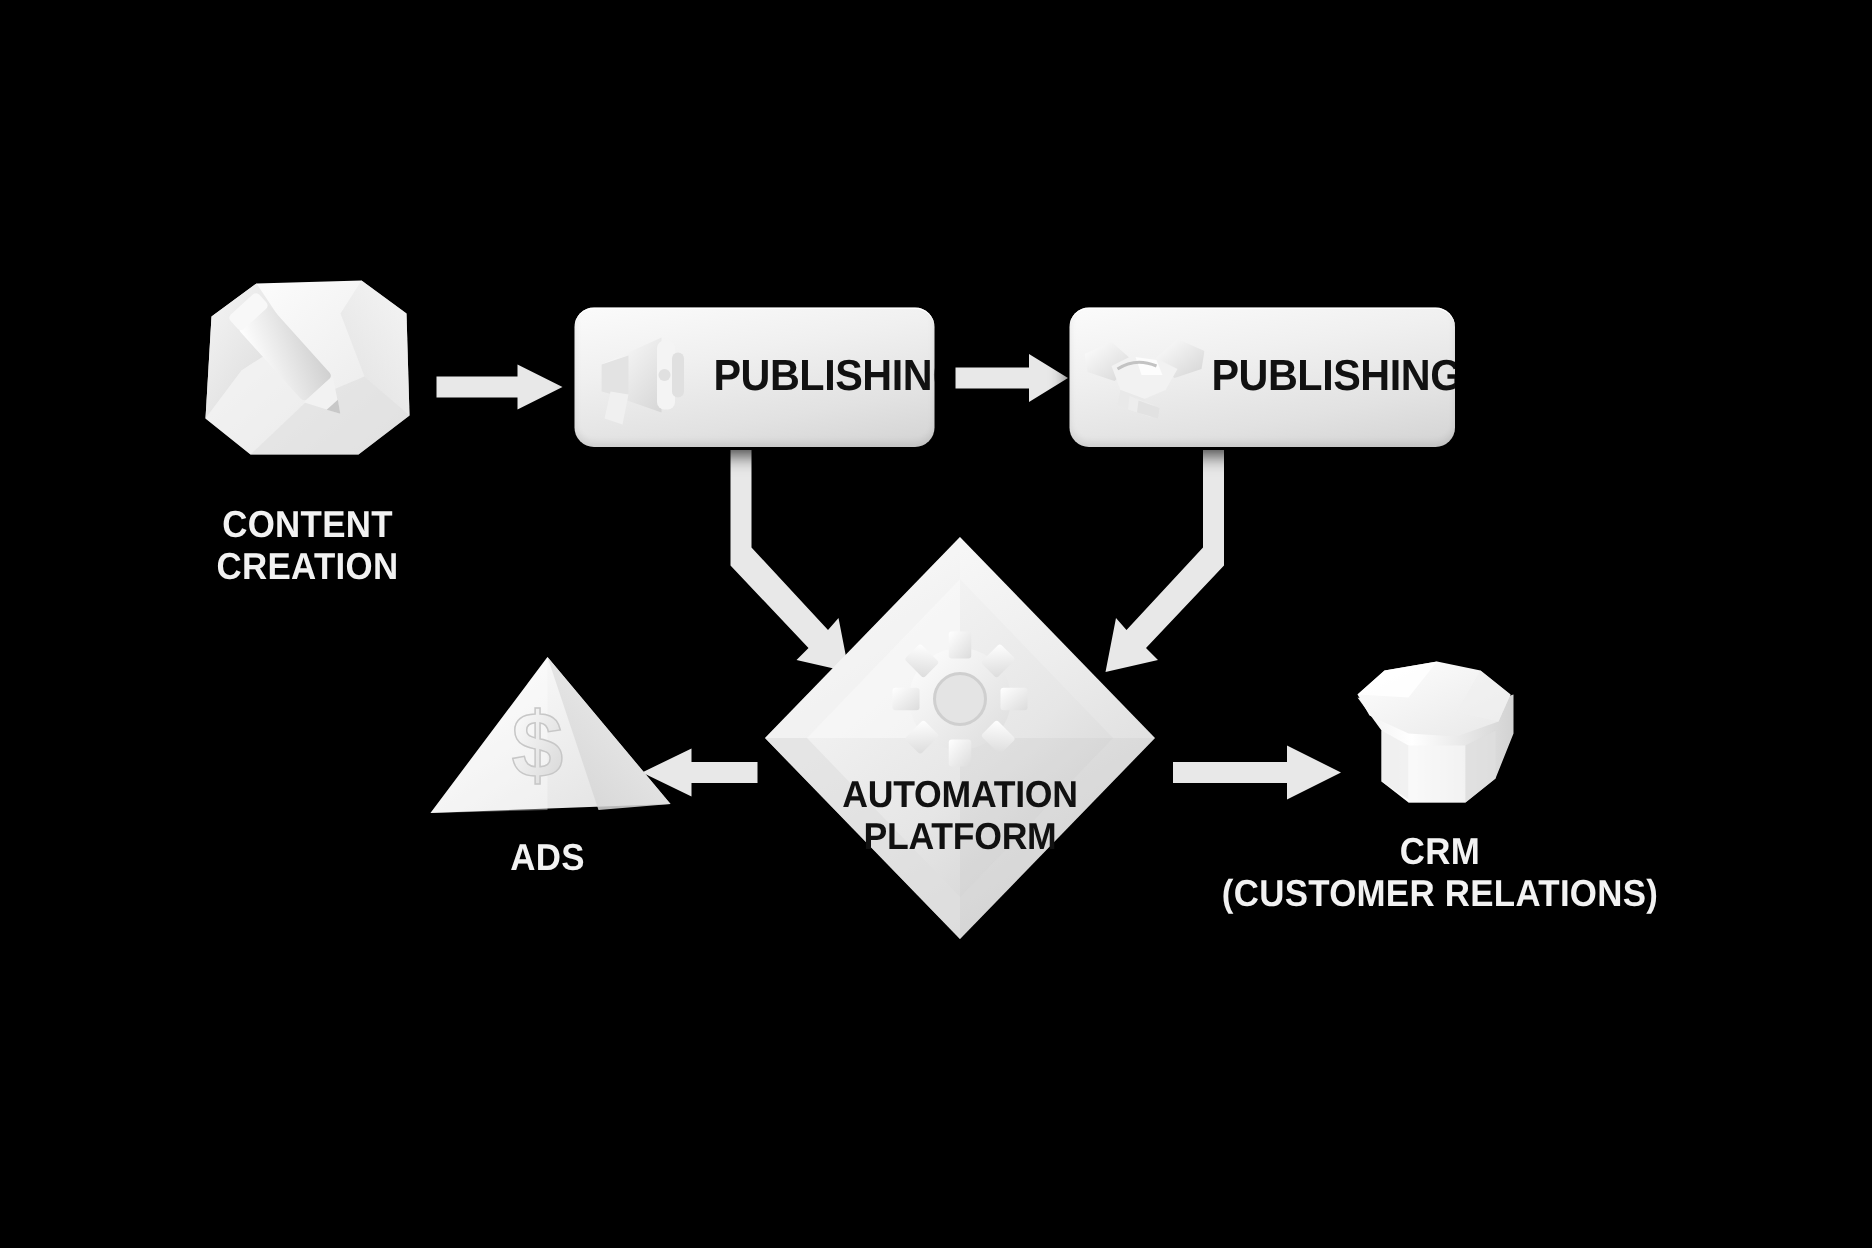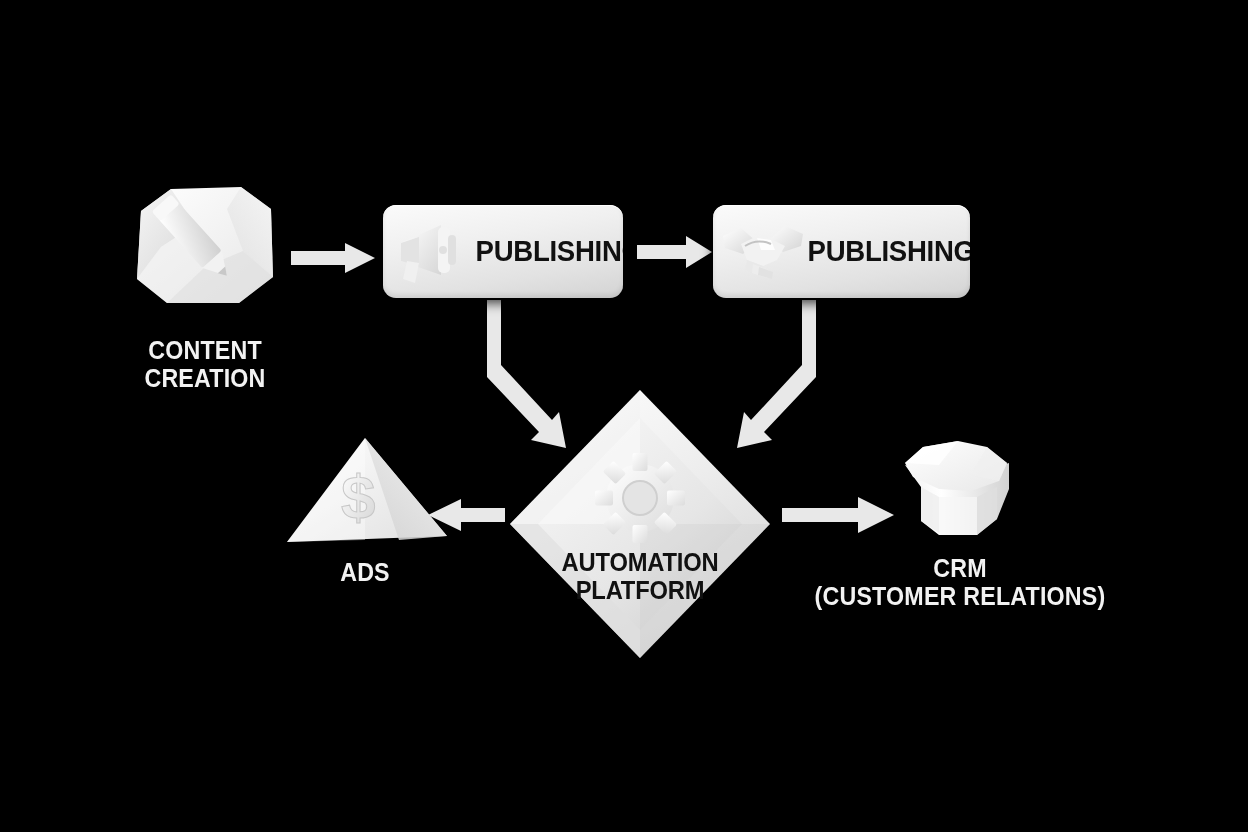--- a/index.html
+++ b/index.html
@@ -72,21 +72,21 @@
     transform: scaleX(0.95);
     padding-right: 8px;
   }
   #publish-a { left: 383px; top: 205px; width: 240px; height: 93px; }
   #publish-b { left: 713px; top: 205px; width: 257px; height: 93px; }
 
   
   #automation-node {
     position: absolute;
     left: 508px;
-    top: 388px;
+    top: 356px;
     width: 264px;
     height: 272px;
   }
   #automation-text {
     position: absolute;
     left: 0;
     top: 161px;
     width: 264px;
     text-align: center;
     color: #111111;

